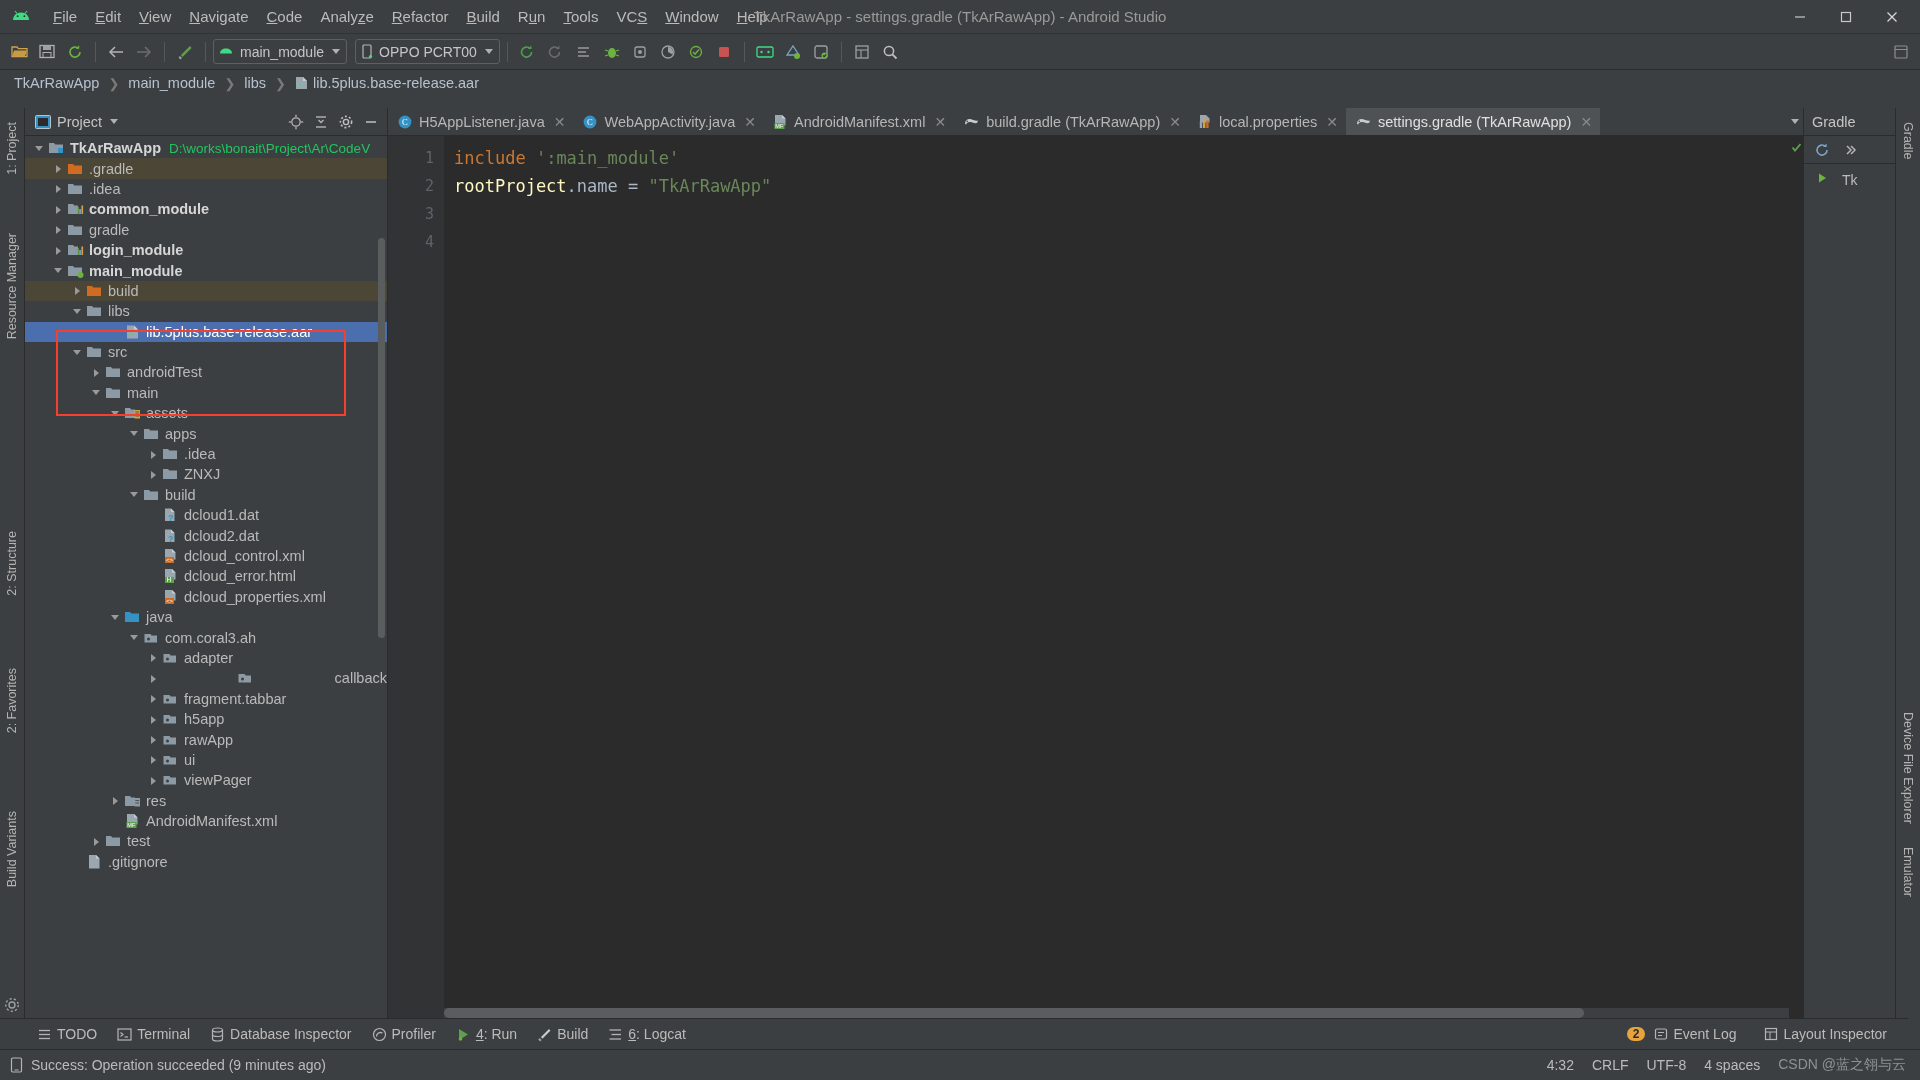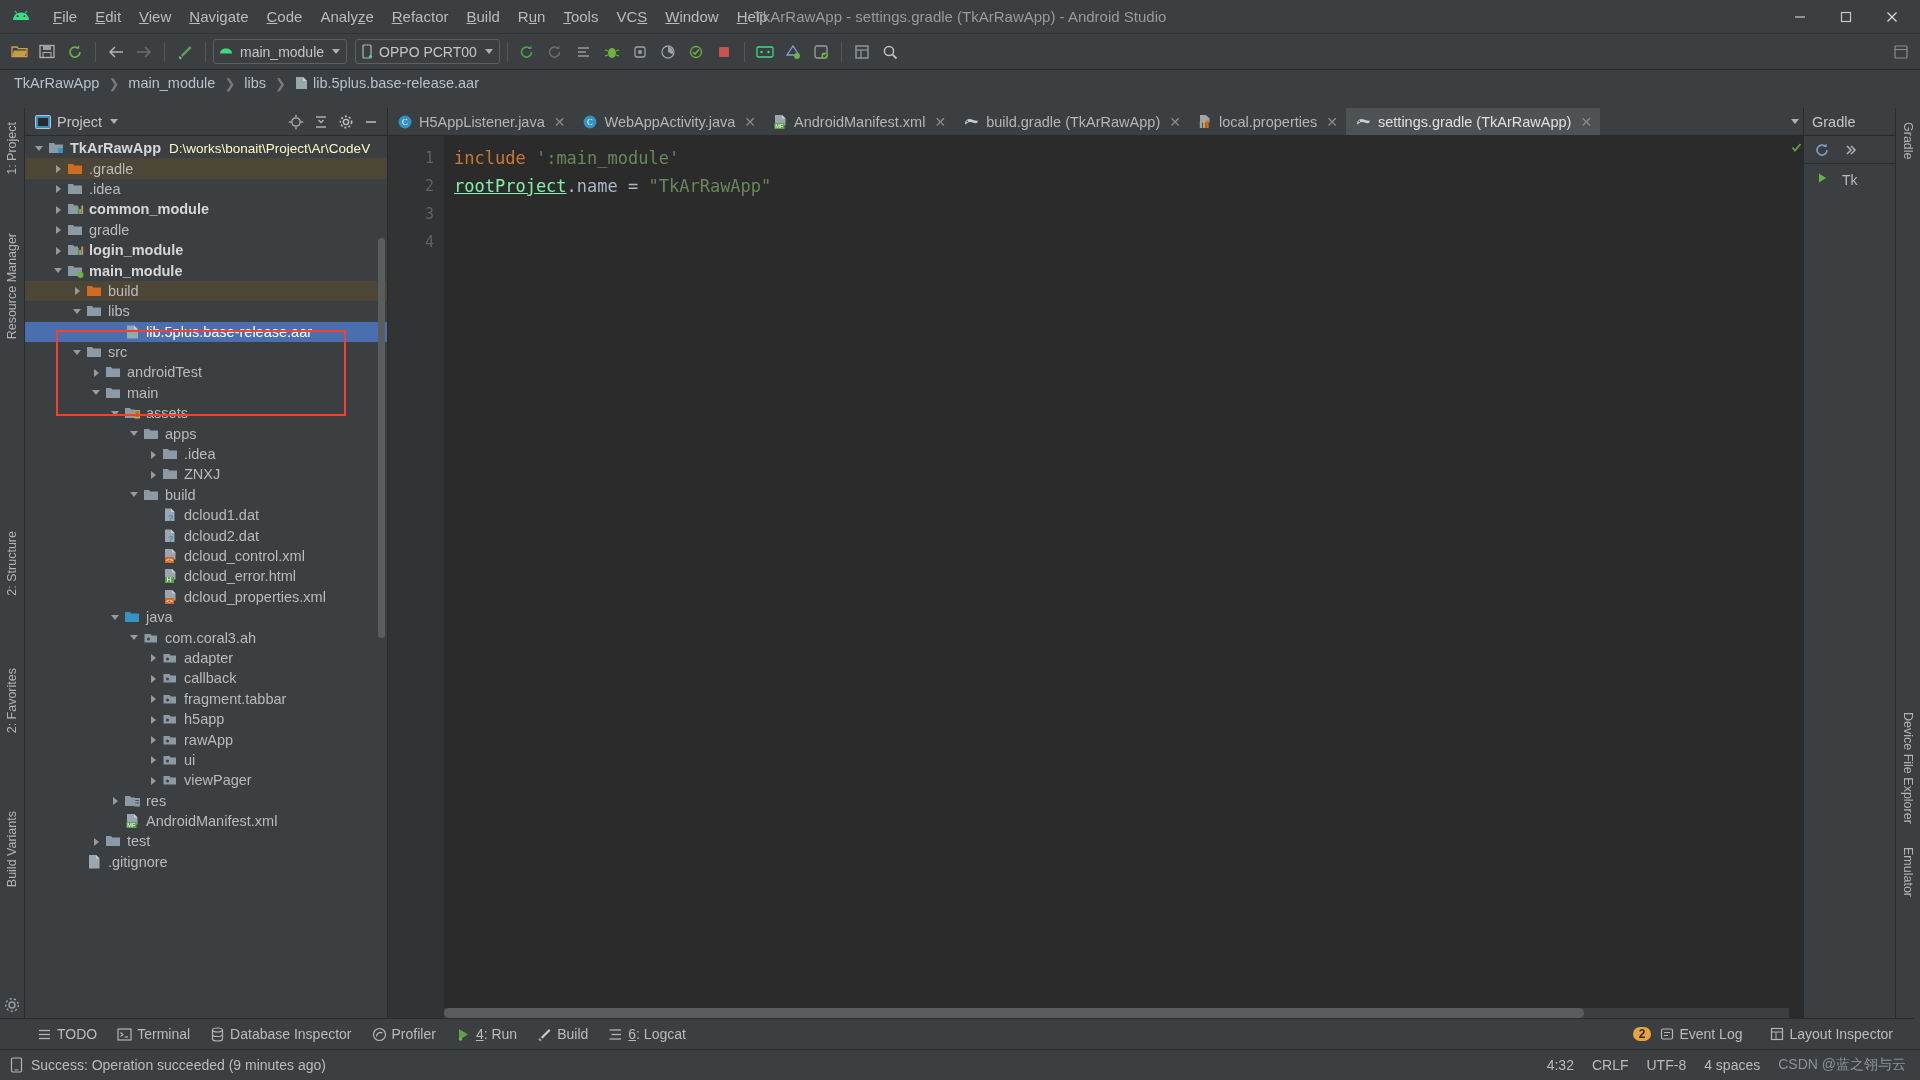--- a/index.html
+++ b/index.html
@@ -107,21 +107,21 @@
     content:""; position:absolute; left:4px; top:3px;
     border-left: 5px solid #9a9a9a; border-top: 4px solid transparent; border-bottom: 4px solid transparent;
   }
   .arrow.open::before {
     content:""; position:absolute; left:2px; top:4px;
     border-top: 5px solid #9a9a9a; border-left: 4px solid transparent; border-right: 4px solid transparent;
   }
   .ticon { width: 17px; height: 16px; flex: none; margin-right: 5px; display:flex; align-items:center; justify-content:center;}
   .tlabel { font-size: 14.5px; }
   .tlabel.bold { font-weight: bold; color: #d6d6d6; }
-  .tpath { font-size: 13.5px; color: #fef9c3; margin-left: 8px; }
+  .tpath { font-size: 13.5px; color: #22c55e; margin-left: 8px; }
 
   .hl-box {
     position: absolute; border: 2px solid #f4402f; pointer-events: none;
     left: 31px; width: 290px;
   }
 
   .tree-scroll {
     position: absolute; right: 2px; top: 130px; width: 7px; height: 400px;
     background: #5a5d5e; border-radius: 4px;
   }
@@ -156,21 +156,21 @@
     user-select: none;
   }
   .gutter div { height: 28px; line-height: 28px; }
   .code {
     flex: 1; padding: 8px 0 0 10px; font-family: "DejaVu Sans Mono", monospace;
     font-size: 17px; line-height: 28px; background: #2b2b2b; position: relative;
   }
   .cline { height: 28px; white-space: pre; }
   .kw { color: #cc7832; }
   .str { color: #6a8759; }
-  .prop { color: #86efac; text-decoration: underline; }
+  .prop { color: #fef9c3; }
   .punc { color: #a9b7c6; }
 
   .editor-right-strip {
     width: 14px; background: #2b2b2b; flex: none; position: relative;
   }
   .err-mark { position: absolute; right: 3px; width: 9px; height: 9px; }
 
   
   .gradle-panel {
     width: 92px; background: #3c3f41; border-left: 1px solid #2b2b2b; flex: none;
@@ -180,21 +180,21 @@
   .gradle-toolrow { height: 28px; display: flex; align-items: center; gap: 4px; padding-left: 6px; border-bottom: 1px solid #2b2b2b;}
   .gradle-tree { padding: 4px 0 0 4px; font-size: 14px; color: #bbb; display: flex; align-items:center; gap:4px;}
 
   .rstrip {
     width: 25px; background: #3c3f41; border-left: 1px solid #2b2b2b; flex: none;
     display: flex; flex-direction: column; align-items: center; position: relative;
   }
 
   
   .toolwin-bar {
-    position: absolute; bottom: 31px; left: 0; right: 6px; height: 31px;
+    position: absolute; bottom: 31px; left: 0; right: 12px; height: 31px;
     background: #3c3f41; display: flex; align-items: center; padding-left: 28px;
     border-top: 1px solid #2b2b2b; gap: 2px;
   }
   .tw-item {
     display: flex; align-items: center; gap: 5px; padding: 4px 9px;
     font-size: 14px; color: #bbbbbb; cursor: default; border-radius: 2px;
   }
   .tw-item u { text-decoration: underline; }
   .toolwin-right { margin-left: auto; display: flex; align-items: center; gap: 10px; padding-right: 12px; }
   .badge-count {
@@ -767,21 +767,21 @@
         <div class="trow" style="padding-left: 122px;">
           <span class="arrow closed"></span>
           <span class="ticon">
             <svg width="17" height="16" viewBox="0 0 17 16">
               <path d="M1.5 4h6l1.2 1.4H14v7H1.5z" fill="#8b9aa5"></path>
               <circle cx="5.5" cy="9" r="1.5" fill="#3c3f41"></circle>
             </svg>
           </span>
           <span class="tlabel">adapter</span>
         </div>
-        <div class="trow" style="padding-left: 122px;">
+        <div class="trow" style="padding-left: 122px; justify-content: space-between;">
           <span class="arrow closed"></span>
           <span class="ticon">
             <svg width="17" height="16" viewBox="0 0 17 16">
               <path d="M1.5 4h6l1.2 1.4H14v7H1.5z" fill="#8b9aa5"></path>
               <circle cx="5.5" cy="9" r="1.5" fill="#3c3f41"></circle>
             </svg>
           </span>
           <span class="tlabel">callback</span>
         </div>
         <div class="trow" style="padding-left: 122px;">

